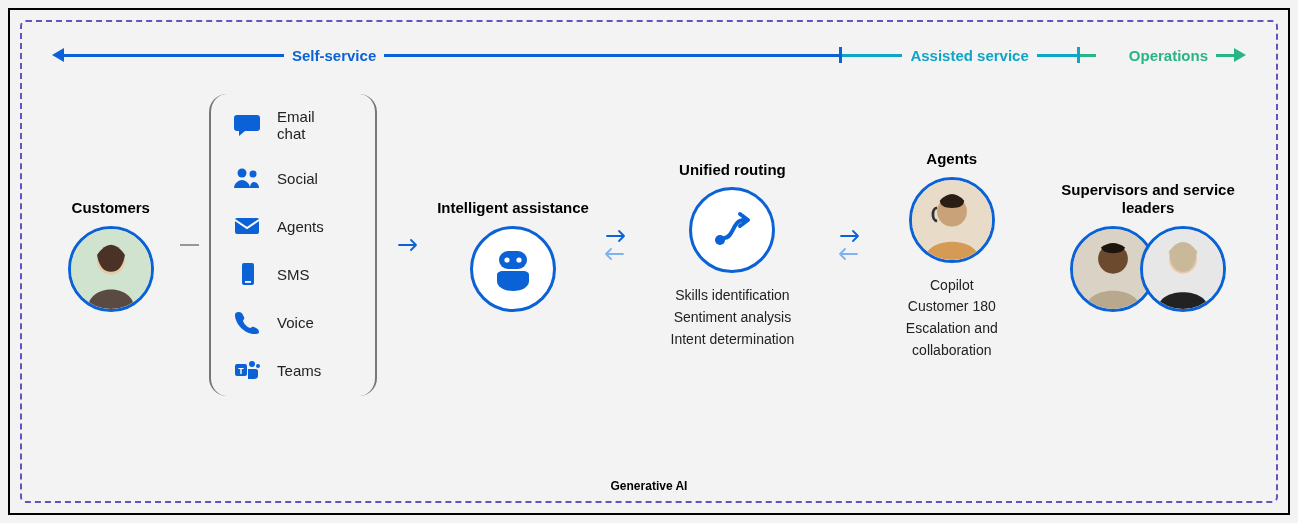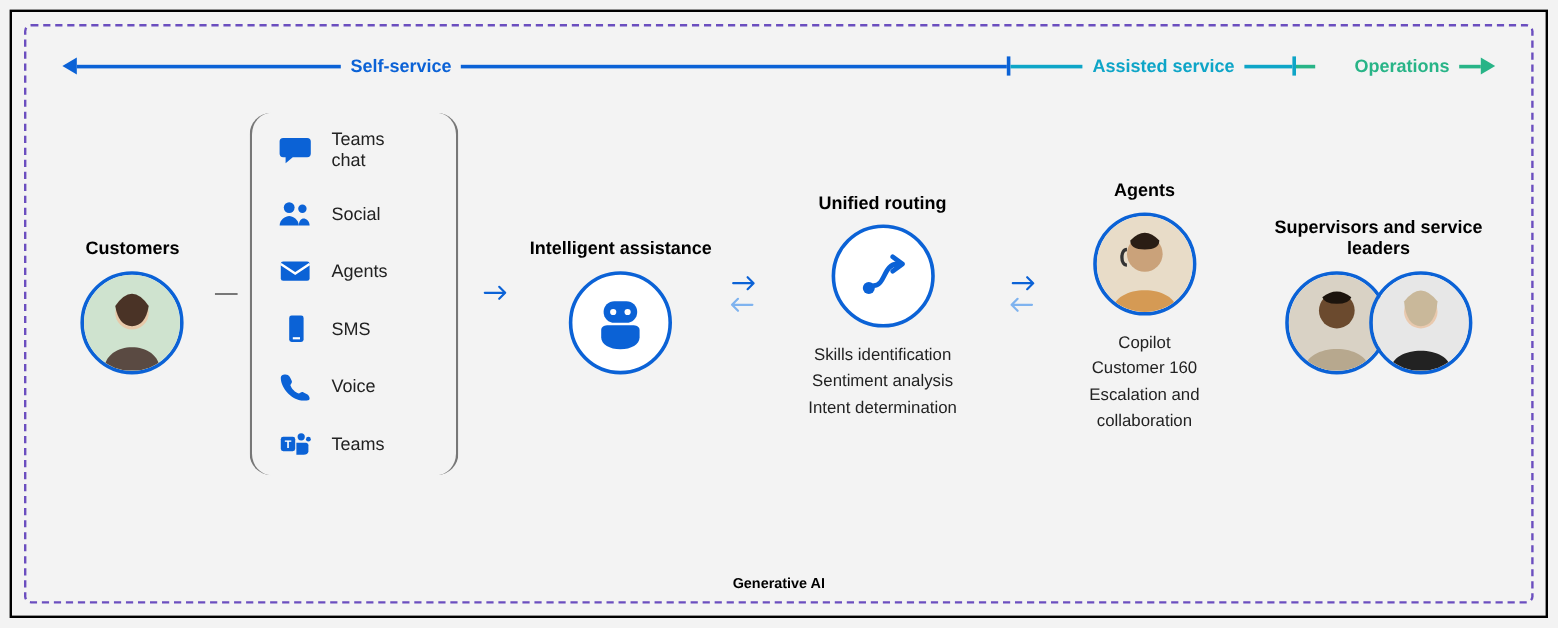--- a/index.html
+++ b/index.html
@@ -210,21 +210,21 @@
           <line x1="0" y1="1" x2="20" y2="1" stroke="#777" stroke-width="1.5"></line>
         </svg>
 
       <div class="channels-box">
         <div class="channel-item">
           <span class="ch-icon">
               <svg viewBox="0 0 28 24">
                 <path fill="#0b62d6" d="M4 2h20a3 3 0 0 1 3 3v10a3 3 0 0 1-3 3H12l-6 5v-5H4a3 3 0 0 1-3-3V5a3 3 0 0 1 3-3z"></path>
               </svg>
             </span>
-          <span>Teams chat</span>
+          <span>Email chat</span>
         </div>
         <div class="channel-item">
           <span class="ch-icon">
               <svg viewBox="0 0 28 24">
                 <g fill="#0b62d6">
                   <circle cx="9" cy="7" r="4.5"></circle>
                   <circle cx="20" cy="8" r="3.5"></circle>
                   <path d="M1 22c0-5 5-8 8-8s8 3 8 8z"></path>
                   <path d="M17 22c0-4 2-6 4-6s5 2 5 6z"></path>
                 </g>
@@ -334,21 +334,21 @@
           <svg viewBox="0 0 86 86">
               <rect width="86" height="86" fill="#e8dcc8"></rect>
               <circle cx="43" cy="34" r="16" fill="#caa27a"></circle>
               <path d="M14 86c0-26 58-26 58 0z" fill="#d59a54"></path>
               <path d="M30 22q13-14 26 0q0 8-13 8t-13-8Z" fill="#2a1d14"></path>
               <path d="M27 30c-6 0-6 14 0 14" stroke="#333" stroke-width="3" fill="none"></path>
             </svg>
         </div>
         <div class="sub-list">
           <div>Copilot</div>
-          <div>Customer 160</div>
+          <div>Customer 180</div>
           <div>Escalation and collaboration</div>
         </div>
       </div>
 
       <div class="spacer-flex"></div>
 
       <div class="col w-leaders">
         <div class="col-title">Supervisors and service leaders</div>
         <div class="leaders-photos">
           <div class="photo">

